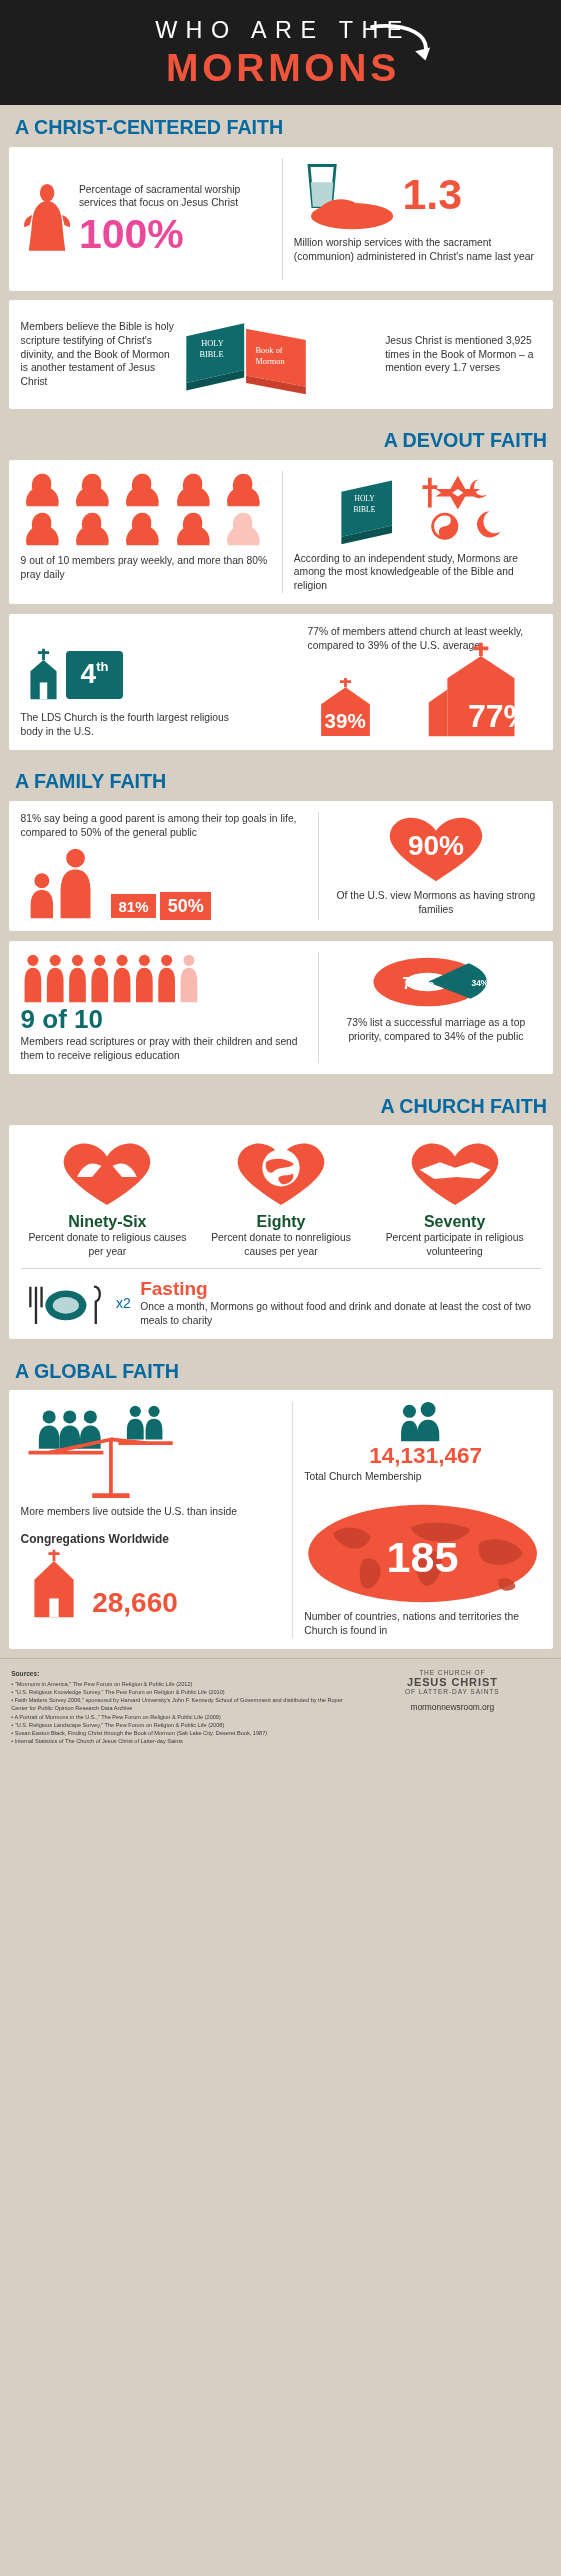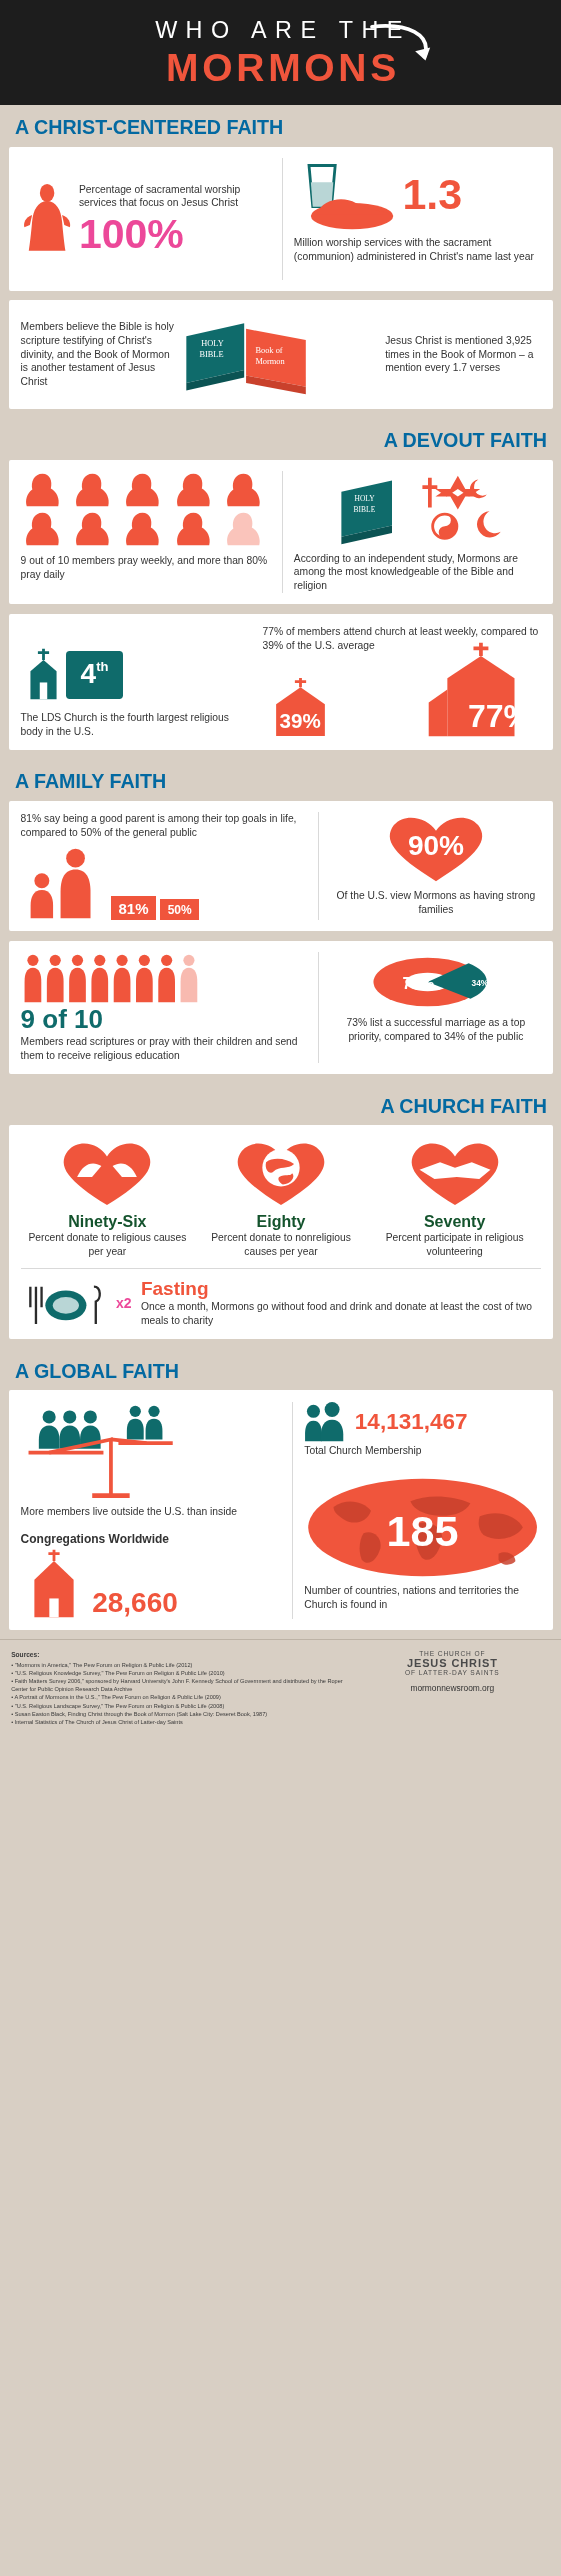--- a/index.html
+++ b/index.html
@@ -91,37 +91,37 @@
     color: #fff;
     font-size: 28px;
     font-weight: bold;
     padding: 9.4px 15px 11.2px 15px;
     border-radius: 3.7px;
     display: inline-block;
     line-height: 1;
   }
   .fourth-badge small { font-size: 13px; vertical-align: top; }
 
-  .church-wrap { position: relative; flex: 1; }
+  .church-wrap { position: relative; flex: 1; margin-left: 45px; }
   .pct39 { position: absolute; left: 17px; bottom: 5.6px; color: #fff; font-size: 20.6px; font-weight: bold; }
   .pct77 { position: absolute; right: 9.4px; bottom: 3.7px; color: #fff; font-size: 32px; font-weight: bold; }
 
   
   .bar81 { background: #f0553c; color:#fff; font-weight:bold; font-size:15px; padding:3.7px 7.5px; display:inline-block; }
-  .bar50 { background: #f0553c; color:#fff; font-weight:bold; font-size:12px; padding:3.7px 7.5px; display:inline-block; }
+  .bar50 { background: #f0553c; color:#fff; font-weight:bold; font-size:18px; padding:3.7px 7.5px; display:inline-block; }
   .people-row { display: flex; align-items: flex-end; gap: 2.8px; }
   .nine-of-ten { font-size: 26px; font-weight: bold; color: #0f6b6b; }
 
   
   .giving-cols { display: flex; text-align: center; }
   .giving-col { flex: 1; padding: 0 5.6px; }
   .giving-word { color: #14532d; font-size: 16px; font-weight: bold; margin-top: 5.6px; }
 
   .fasting-row { display: flex; align-items: center; }
-  .x2 { font-size: 14px; font-weight: bold; color: #ec4899; }
+  .x2 { font-size: 14px; font-weight: normal; color: #0369a1; }
   .fasting-title { font-size: 19px; font-weight: bold; color: #f0553c; }
 
   
   .membership-num { color: #f0553c; font-size: 22.5px; font-weight: bold; }
   .cong-num { color: #f0553c; font-size: 28px; font-weight: bold; }
 
   
   .footer {
     background: #d8cfc4;
     display: flex;
@@ -446,21 +446,21 @@
           <svg width="66" height="71" viewBox="0 0 70 76">
             <path d="M35 2 L35 14 M29 6 L41 6" stroke="#f0553c" stroke-width="3"></path>
             <path d="M14 74 L14 34 L35 14 L56 34 L56 74 Z" fill="#f0553c"></path>
             <rect x="30" y="54" width="10" height="20" fill="#fff"></rect>
           </svg>
           <div class="cong-num" style="margin-left:5.6px;">28,660</div>
         </div>
       </div>
       <div class="divider-v"></div>
       <div style="flex:1;">
-        <div style="display:flex; align-items:center;">
+        <div style="display:flex; align-items:center;flex-direction:column;">
           <svg width="45" height="41" viewBox="0 0 48 44">
             <g fill="#0f6b6b">
               <circle cx="10" cy="10" r="7"></circle>
                 <path d="M10 20 C3 20 1 27 1 34 L1 42 L19 42 L19 34 C19 27 17 20 10 20Z"></path>
               <circle cx="30" cy="8" r="8"></circle>
                 <path d="M30 19 C21 19 18 27 18 35 L18 42 L42 42 L42 35 C42 27 39 19 30 19Z"></path>
             </g>
           </svg>
           <div class="membership-num" style="margin-left:5.6px;">14,131,467</div>
         </div>

